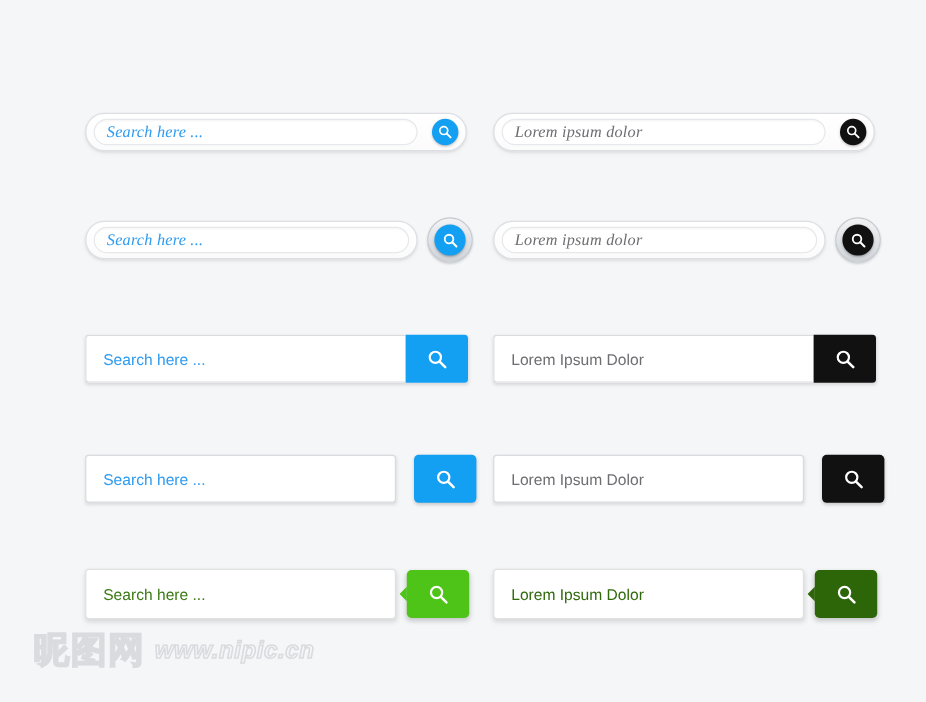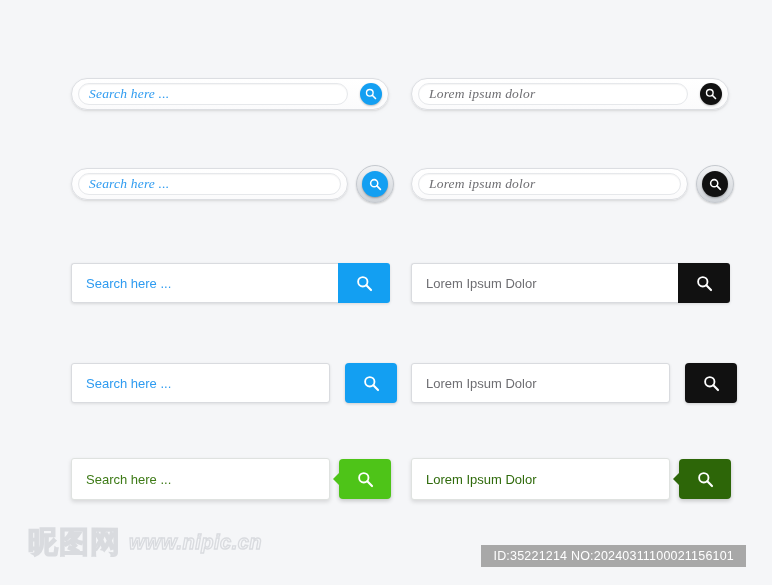--- a/index.html
+++ b/index.html
@@ -8,21 +8,21 @@
     width: 772px;
     height: 585px;
     background: #f5f6f8;
     font-family: "Liberation Sans", sans-serif;
     position: relative;
     overflow: hidden;
   }
 
   .stage { position: absolute; inset: 0; }
 
-  .row { position: absolute; display: flex; align-items: center; }
+  .row { position: absolute; display: flex; align-items: center; margin-top: 16px; }
 
   
   .pill-wrap {
     position: relative;
     height: 32px;
     border-radius: 17px;
     background: linear-gradient(#ffffff, #fbfbfc);
     border: 1px solid #dcdee2;
     box-shadow: 0 1px 2px rgba(0,0,0,.09), 0 2px 4px rgba(0,0,0,.04);
     display: flex;
@@ -348,15 +348,14 @@
         <line x1="7.3" y1="7.3" x2="10.6" y2="10.6" stroke="#ffffff" stroke-width="1.5" stroke-linecap="round"></line>
       </svg>
     </div>
   </div>
 
   <div class="watermark">
     <span class="wm-cn">昵图网</span>
     <span class="wm-url">www.nipic.cn</span>
   </div>
 
-  <div class="idbar">ID:35221214 NO:20240311100021156101</div>
 
 </div>
 
 </body></html>

